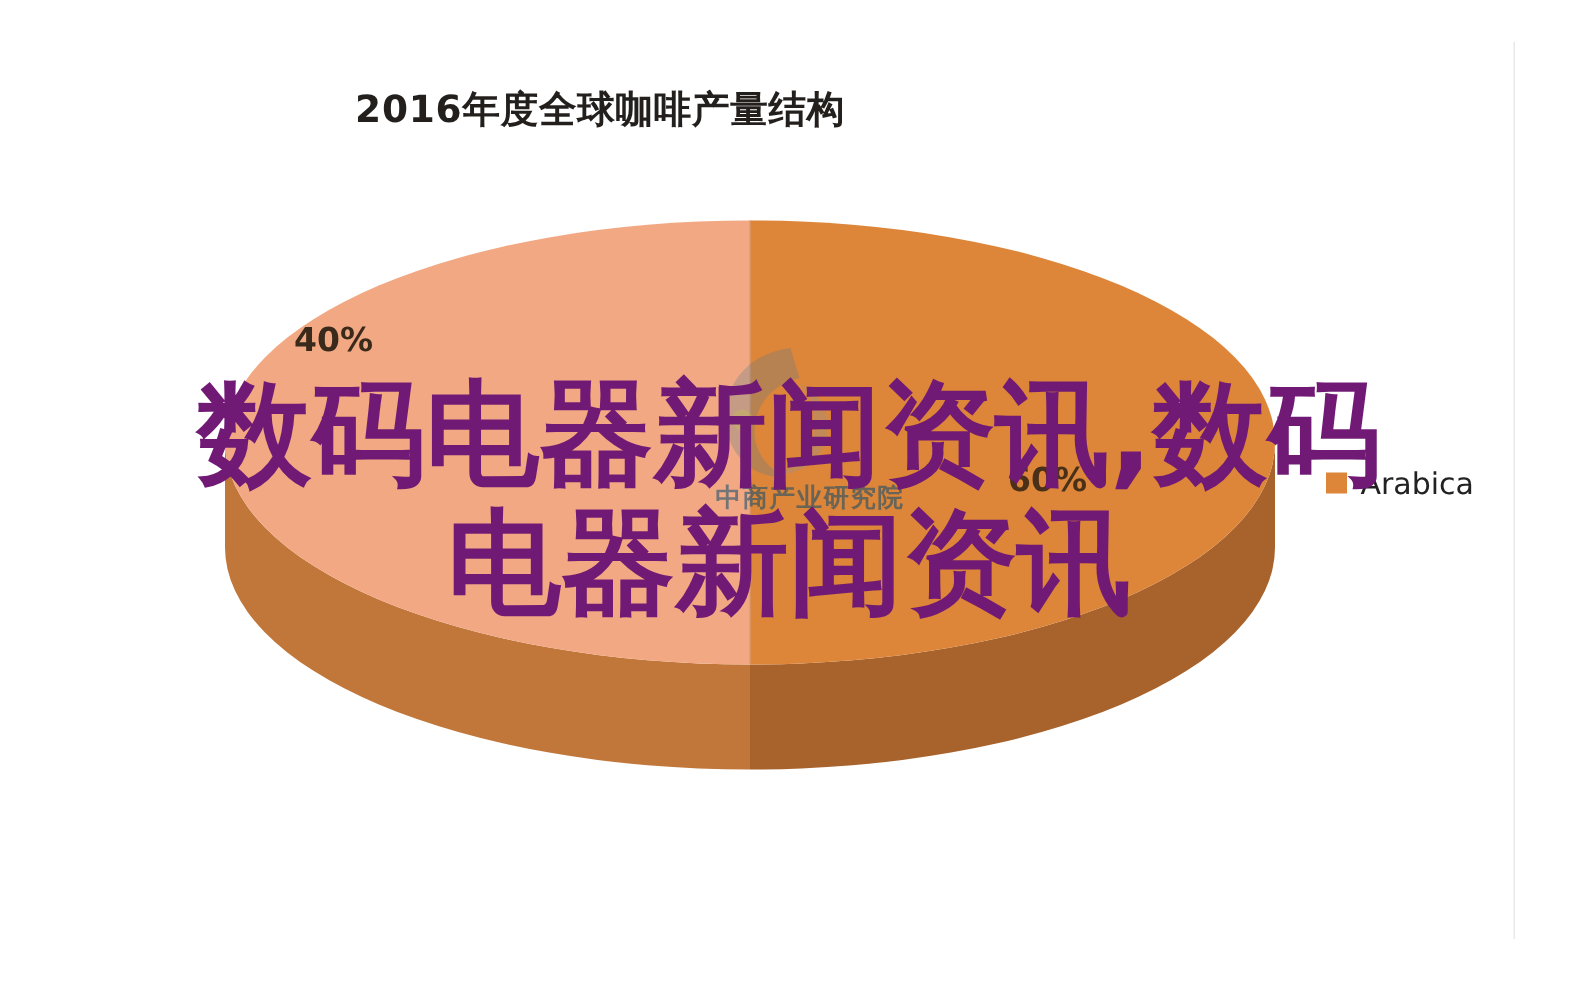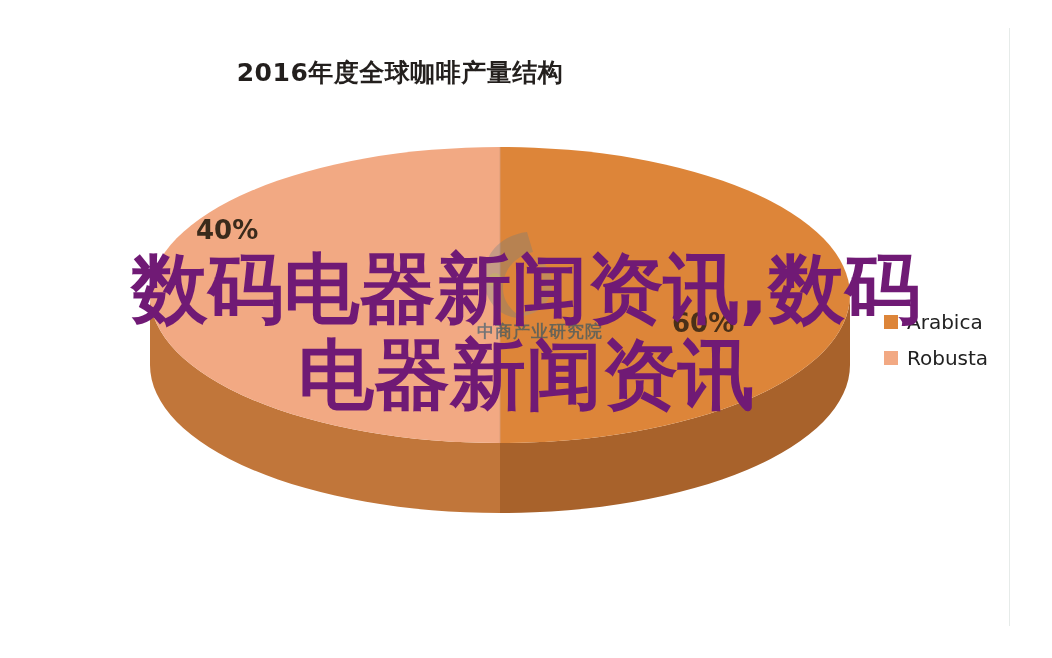--- a/index.html
+++ b/index.html
@@ -44,21 +44,21 @@
     left: 120px;
     top: 120px;
     width: 780px;
     height: 420px;
   }
   .pie-svg { display: block; }
 
   .slice-label {
     position: absolute;
     font-family: "DejaVu Sans", "Liberation Sans", sans-serif;
-    font-size: 26px;
+    font-size: 22px;
     font-weight: 700;
     color: #3a2a1b;
     white-space: nowrap;
   }
   .label-robusta { left: 196px; top: 215px; }
   .label-arabica { left: 672px; top: 308px; color: #4a3018; text-align: center; }
 
   
   .legend {
     position: absolute;
@@ -196,24 +196,20 @@
 
   <div class="slice-label label-arabica">60%</div>
 
   <div class="wm-caption">中商产业研究院</div>
 
   <div class="legend">
     <div class="legend-row">
       <span class="legend-swatch" style="background:#dd8539;"></span>
       <span class="legend-text">Arabica</span>
     </div>
-    <div class="legend-row">
-      <span class="legend-swatch" style="background:#f2a983;"></span>
-      <span class="legend-text">Robusta</span>
-    </div>
   </div>
 
 
   <div class="edge-rule"></div>
 
   <div class="overlay-text">
     <div class="overlay-line-1">数码电器新闻资讯,数码</div>
     <div class="overlay-line-2">电器新闻资讯</div>
   </div>
 

